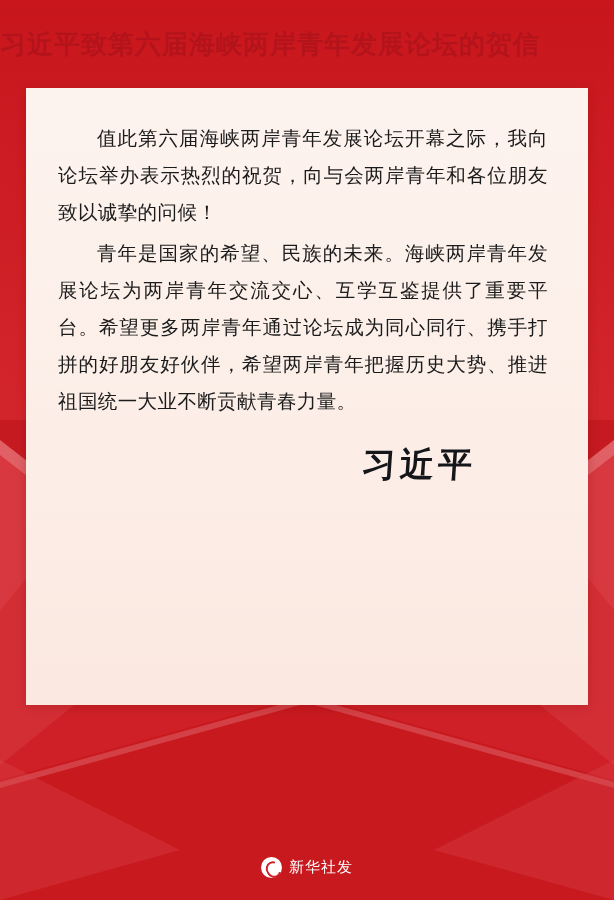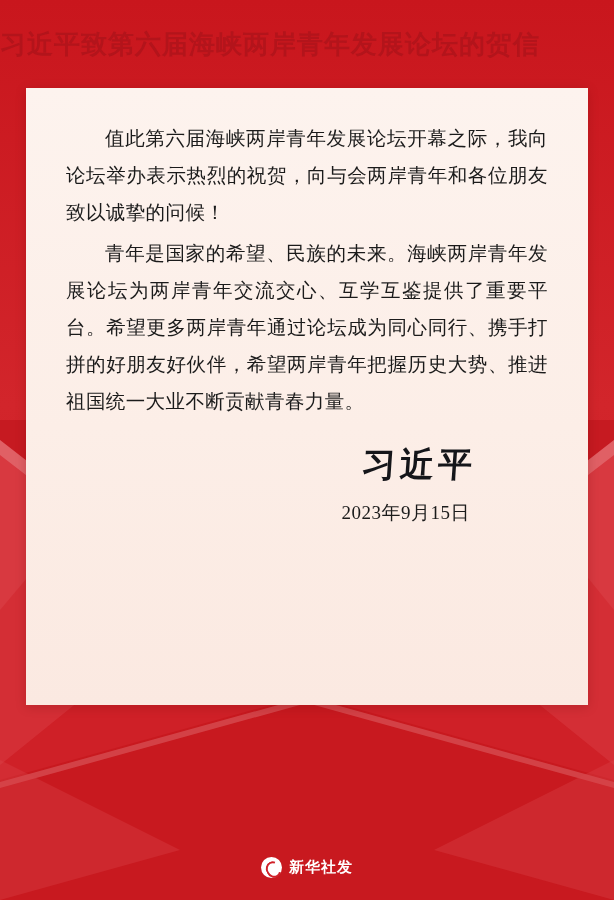--- a/index.html
+++ b/index.html
@@ -56,21 +56,21 @@
   .card {
     position: absolute;
     left: 26px;
     top: 88px;
     width: 562px;
     height: 617px;
     background: linear-gradient(180deg, #fdf3ee 0%, #fceee7 55%, #fbe9e1 100%);
     box-shadow: 0 2px 10px rgba(90, 10, 10, 0.22);
   }
   .card-inner {
-    padding: 32px 40px 0 40px;
+    padding: 32px 40px 0 32px;
   }
   p.para {
     margin: 0 0 4px 0;
     font-family: "Liberation Serif", serif;
     font-size: 19.5px;
     line-height: 37px;
     color: #1b1b1b;
     text-indent: 2em;
     text-align: justify;
     text-justify: inter-ideograph;
@@ -103,21 +103,20 @@
   
   .footer {
     position: absolute;
     left: 0;
     bottom: 22px;
     width: 614px;
     display: flex;
     align-items: center;
     justify-content: center;
     gap: 7px;
-    font-weight: bold;
   }
   .logo-mark {
     width: 21px;
     height: 21px;
     border-radius: 50%;
     background: #ffffff;
     position: relative;
     display: inline-block;
     flex: none;
   }
@@ -171,21 +170,20 @@
   </div>
 
   <div class="card">
     <div class="card-inner">
       <p class="para">值此第六届海峡两岸青年发展论坛开幕之际，我向论坛举办表示热烈的祝贺，向与会两岸青年和各位朋友致以诚挚的问候！</p>
       <p class="para">青年是国家的希望、民族的未来。海峡两岸青年发展论坛为两岸青年交流交心、互学互鉴提供了重要平台。希望更多两岸青年通过论坛成为同心同行、携手打拼的好朋友好伙伴，希望两岸青年把握历史大势、推进祖国统一大业不断贡献青春力量。</p>
 
       <div class="sign">
         <span class="sign-name">习近平</span>
       </div>
-      <div class="sign-date">2023年9月15日</div>
     </div>
   </div>
 
   <div class="footer">
     <span class="logo-mark"></span>
     <span class="footer-text">新华社发</span>
   </div>
 
 </div>
 

